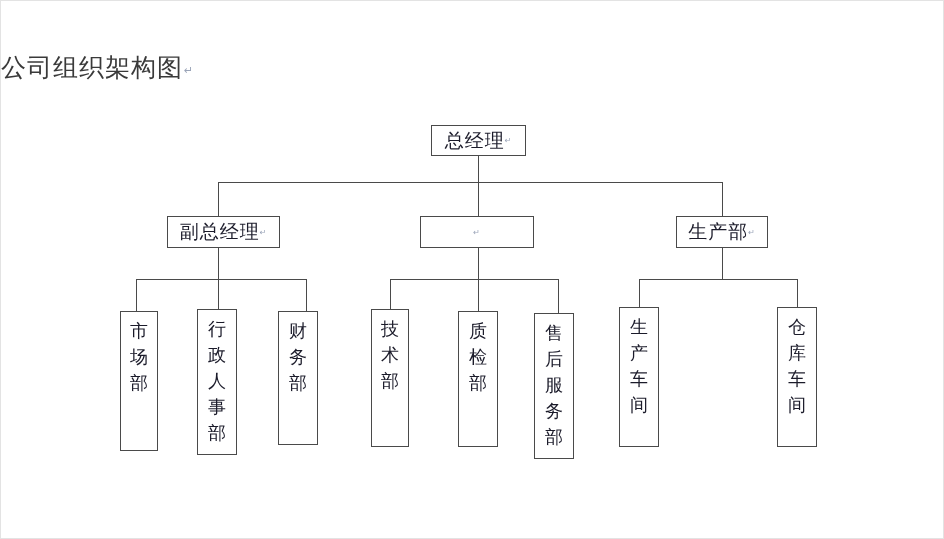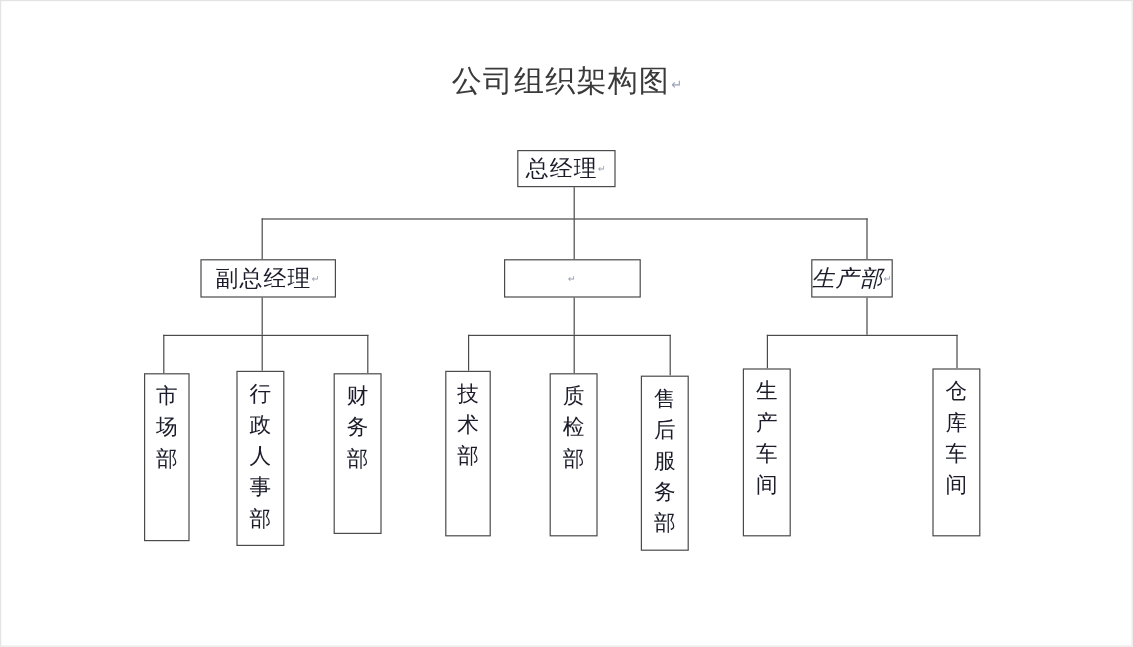--- a/index.html
+++ b/index.html
@@ -20,21 +20,21 @@
     box-sizing: border-box;
     border: 1px solid #e3e3e3;
   }
 
   
   #doc-title {
     position: absolute;
     left: 0;
     top: 52px;
     width: 944px;
-    text-align: center;
+    text-align: left;
     font-size: 25px;
     line-height: 30px;
     color: #3a3a3a;
     font-family: "DejaVu Serif", "Liberation Serif", serif;
     letter-spacing: 1px;
     white-space: nowrap;
   }
   .pilcrow {
     font-size: 11px;
     color: #9aa4b8;
@@ -86,21 +86,21 @@
   .ln.v { width: 1px; }
   .ln.h { height: 1px; }
 </style>
 </head>
 <body>
 
 <div id="page">
 
   <div id="doc-title"><span>公司组织架构图</span><span class="pilcrow">↵</span></div>
 
-  <div class="node h" style="left:430px; top:124px; width:82px; height:31px;">
+  <div class="node h" style="left:430px; top:124px; width:95px; height:31px;">
     <span>总经理</span>
       <span class="pilcrow-sm">↵</span>
   </div>
 
   <div class="ln v" style="left:477px; top:155px; height:26px;"></div>
 
   <div class="ln h" style="left:217px; top:181px; width:505px;"></div>
 
   <div class="ln v" style="left:217px; top:181px; height:34px;"></div>
   <div class="ln v" style="left:477px; top:181px; height:34px;"></div>
@@ -108,21 +108,21 @@
 
   <div class="node h" style="left:166px; top:215px; width:113px; height:32px;">
     <span>副总经理</span>
       <span class="pilcrow-sm">↵</span>
   </div>
 
   <div class="node h" style="left:419px; top:215px; width:114px; height:32px;">
       <span class="pilcrow-sm">↵</span>
   </div>
 
-  <div class="node h" style="left:675px; top:215px; width:68px; height:32px;font-style:italic;">
+  <div class="node h" style="left:675px; top:215px; width:92px; height:32px;">
     <span>生产部</span>
       <span class="pilcrow-sm">↵</span>
   </div>
 
   <div class="ln v" style="left:217px; top:247px; height:31px;"></div>
   <div class="ln h" style="left:135px; top:278px; width:171px;"></div>
   <div class="ln v" style="left:135px; top:278px; height:32px;"></div>
   <div class="ln v" style="left:217px; top:278px; height:30px;"></div>
   <div class="ln v" style="left:305px; top:278px; height:32px;"></div>
 

